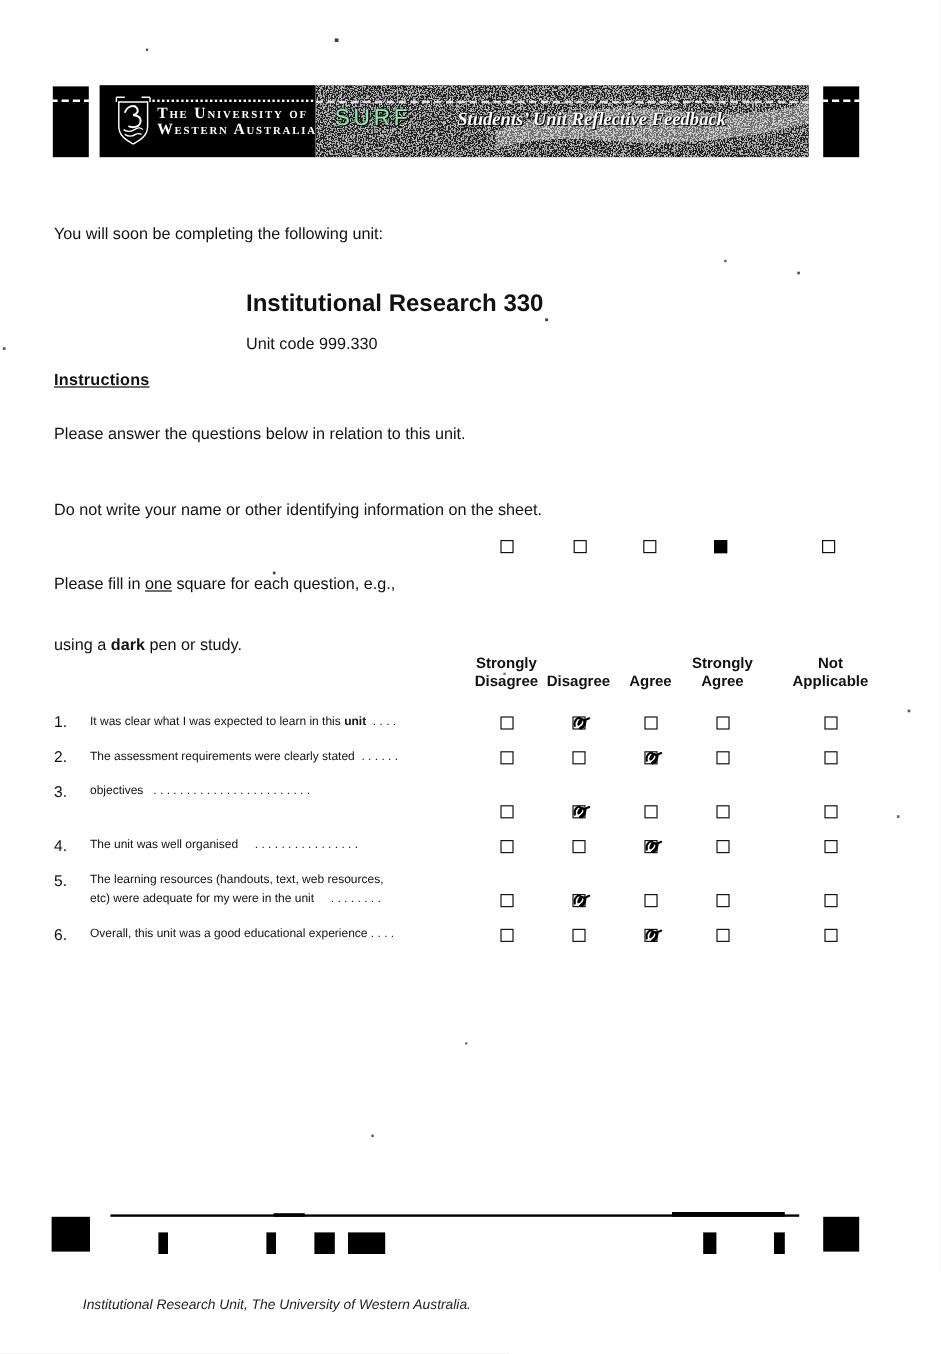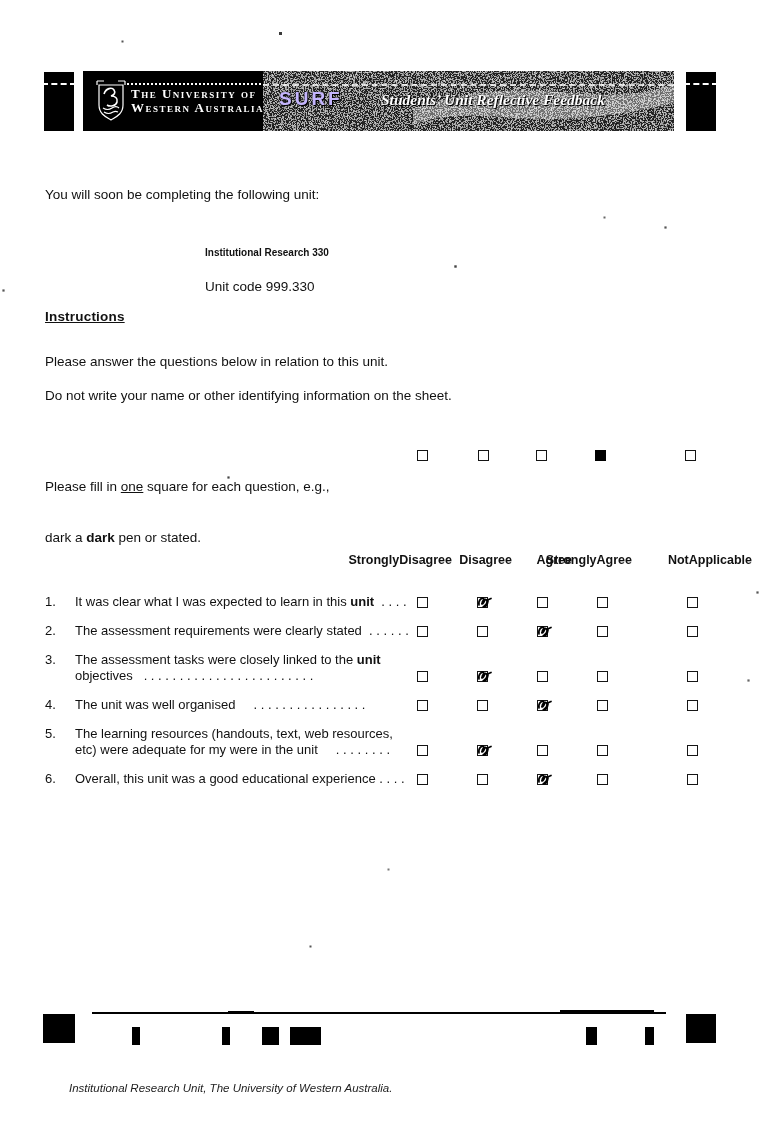--- a/index.html
+++ b/index.html
@@ -16,42 +16,42 @@
   .banner-main{position:absolute;left:83px;top:71px;width:591px;height:60px;display:flex;}
   .banner-logo{position:relative;width:180px;height:60px;background:#000;flex:0 0 auto;}
   .banner-logo .dotline{position:absolute;left:44px;right:2px;top:12px;border-top:2px dotted #fff;}
   .crest{position:absolute;left:12px;top:7px;}
   .uni-name{position:absolute;left:48px;top:16px;color:#fff;
     font-family:Liberation Serif, serif;
     font-variant:small-caps;font-weight:bold;font-size:13px;line-height:14px;letter-spacing:1.5px;white-space:nowrap;}
   .banner-texture{position:relative;width:411px;height:60px;background:#4a4a4a;overflow:hidden;flex:0 0 auto;}
   .banner-texture svg.noise{position:absolute;left:0;top:0;}
   .banner-texture .dashline2{position:absolute;left:0;right:0;top:13px;border-top:2px dashed rgba(255,255,255,.8);z-index:3;}
-  .surf-acronym{position:absolute;left:16px;top:17px;z-index:4;color:#c4b5fd;font-weight:bold;
+  .surf-acronym{position:absolute;left:16px;top:17px;z-index:4;color:#86efac;font-weight:normal;
     font-size:19px;letter-spacing:3px;text-shadow:0 0 2px #000,1px 1px 0 #000;}
   .surf-title{position:absolute;left:118px;top:20px;z-index:4;color:#fff;
     font-family:"Liberation Serif","DejaVu Serif",serif;font-style:italic;font-weight:bold;
     font-size:15.5px;white-space:nowrap;text-shadow:0 0 2px #000,1px 1px 0 #000;}
   
   .t{position:absolute;font-size:13.5px;line-height:18px;white-space:pre;}
   .bold{font-weight:bold;}
   .u-head{font-weight:bold;text-decoration:underline;letter-spacing:.2px;}
   .emph-one{text-decoration:underline;text-align:center;}
   .emph-dark{font-weight:bold;}
   .fill-block{position:absolute;left:45px;top:444px;font-size:13.5px;line-height:17px;white-space:pre;}
   .ex-box{position:absolute;top:450px;width:9px;height:9px;border:1.2px solid #141414;background:#fff;}
   .ex-box.filled{background:#000;border-color:#000;}
   
   .sv-header,.q-row{position:absolute;left:45px;width:707px;display:grid;
     grid-template-columns:30px 317px 60px 60px 60px 60px 120px;}
   .sv-header{top:544px;height:32px;}
-  .sv-h-cell{display:flex;flex-direction:row;justify-content:flex-end;align-items:center;
+  .sv-h-cell{display:flex;flex-direction:column;justify-content:flex-end;align-items:center;
     font-weight:bold;font-size:12.5px;line-height:15px;text-align:center;white-space:nowrap;}
   .q-num{font-size:13px;line-height:16px;}
-  .q-text{font-size:13px;line-height:16px;white-space:pre;overflow:visible;}
+  .q-text{font-size:10px;line-height:16px;white-space:pre;overflow:visible;}
   .q-cb{display:flex;align-items:flex-end;justify-content:center;}
   .box{position:relative;width:9px;height:9px;border:1.2px solid #161616;background:#fff;margin-bottom:2px;}
   .scribble{position:absolute;left:-4px;top:-5px;width:19px;height:19px;}
   
   .thanks{position:absolute;left:45px;top:960px;width:670px;text-align:center;
     font-weight:bold;font-style:italic;font-size:14px;letter-spacing:.2px;}
   .foot-line{position:absolute;left:92px;top:1012px;width:574px;height:2px;background:#000;}
   .foot-line-seg1{position:absolute;left:228px;top:1011px;width:26px;height:3px;background:#000;}
   .foot-line-seg2{position:absolute;left:560px;top:1010px;width:94px;height:4px;background:#000;}
   .reg{position:absolute;background:#000;}
@@ -107,30 +107,30 @@
       <div class="surf-acronym">SURF</div>
       <div class="surf-title">Students’ Unit Reflective Feedback</div>
     </div>
   </div>
 
   <div class="blk side-block" style="left:686px;">
     <div class="dashline"></div>
   </div>
 
   <div class="t" style="left:45px;top:186px;">You will soon be completing the following unit:</div>
-  <div class="t bold" style="left:205px;top:244px;font-size:10px;">Institutional Research 330</div>
+  <div class="t bold" style="left:205px;top:244px;font-size:20px;">Institutional Research 330</div>
   <div class="t" style="left:205px;top:278px;">Unit code 999.330</div>
 
   <div class="t u-head" style="left:45px;top:308px;">Instructions</div>
   <div class="t" style="left:45px;top:353px;">Please answer the questions below in relation to this unit.</div>
-  <div class="t" style="left:45px;top:387px;">Do not write your name or other identifying information on the sheet.</div>
+  <div class="t" style="left:45px;top:416px;">Do not write your name or other identifying information on the sheet.</div>
 
   <div class="fill-block">
     <div><span>Please fill in </span><span class="emph-one">one</span><span> square for each question, e.g.,</span></div>
-    <div><span>dark a </span><span class="emph-dark">dark</span><span> pen or stated.</span></div>
+    <div><span>using a </span><span class="emph-dark">dark</span><span> pen or study.</span></div>
   </div>
   <div id="exampleBoxes">
       <span class="ex-box" style="left: 417px;"></span>
       <span class="ex-box" style="left: 478px;"></span>
       <span class="ex-box" style="left: 536px;"></span>
       <span class="ex-box filled" style="left: 595px;"></span>
       <span class="ex-box" style="left: 685px;"></span>
     </div>
 
   <div class="sv-header" id="svHeader">
@@ -197,21 +197,21 @@
         </div>
         <div class="q-cb">
           <span class="box"></span>
         </div>
         <div class="q-cb">
           <span class="box"></span>
         </div>
       </div>
       <div class="q-row" style="top: 652px; height: 32px;">
         <div class="q-num">3.</div>
-        <div class="q-text"><div class="q-line"><span>The assessment tasks were closely linked to the </span><span style="font-weight: bold;">unit</span></div><div class="q-line"><span>objectives   . . . . . . . . . . . . . . . . . . . . . . . .</span></div></div>
+        <div class="q-text"><div class="q-line"><span>objectives   . . . . . . . . . . . . . . . . . . . . . . . .</span></div></div>
         <div class="q-cb">
           <span class="box"></span>
         </div>
         <div class="q-cb">
           <span class="box">
             <svg viewBox="0 0 19 19" class="scribble">
               <path d="M5 12 C4 7 8 4 10 6 C12 8 7 13 8 10 C9 6 13 5 13 9 C13 13 7 14 10 14 C12.5 14 13.5 11 14 8 M12.5 7.5 L17 5.5" fill="none" stroke="#000" stroke-width="1.7" stroke-linecap="round"></path>
             </svg>
           </span>
         </div>

